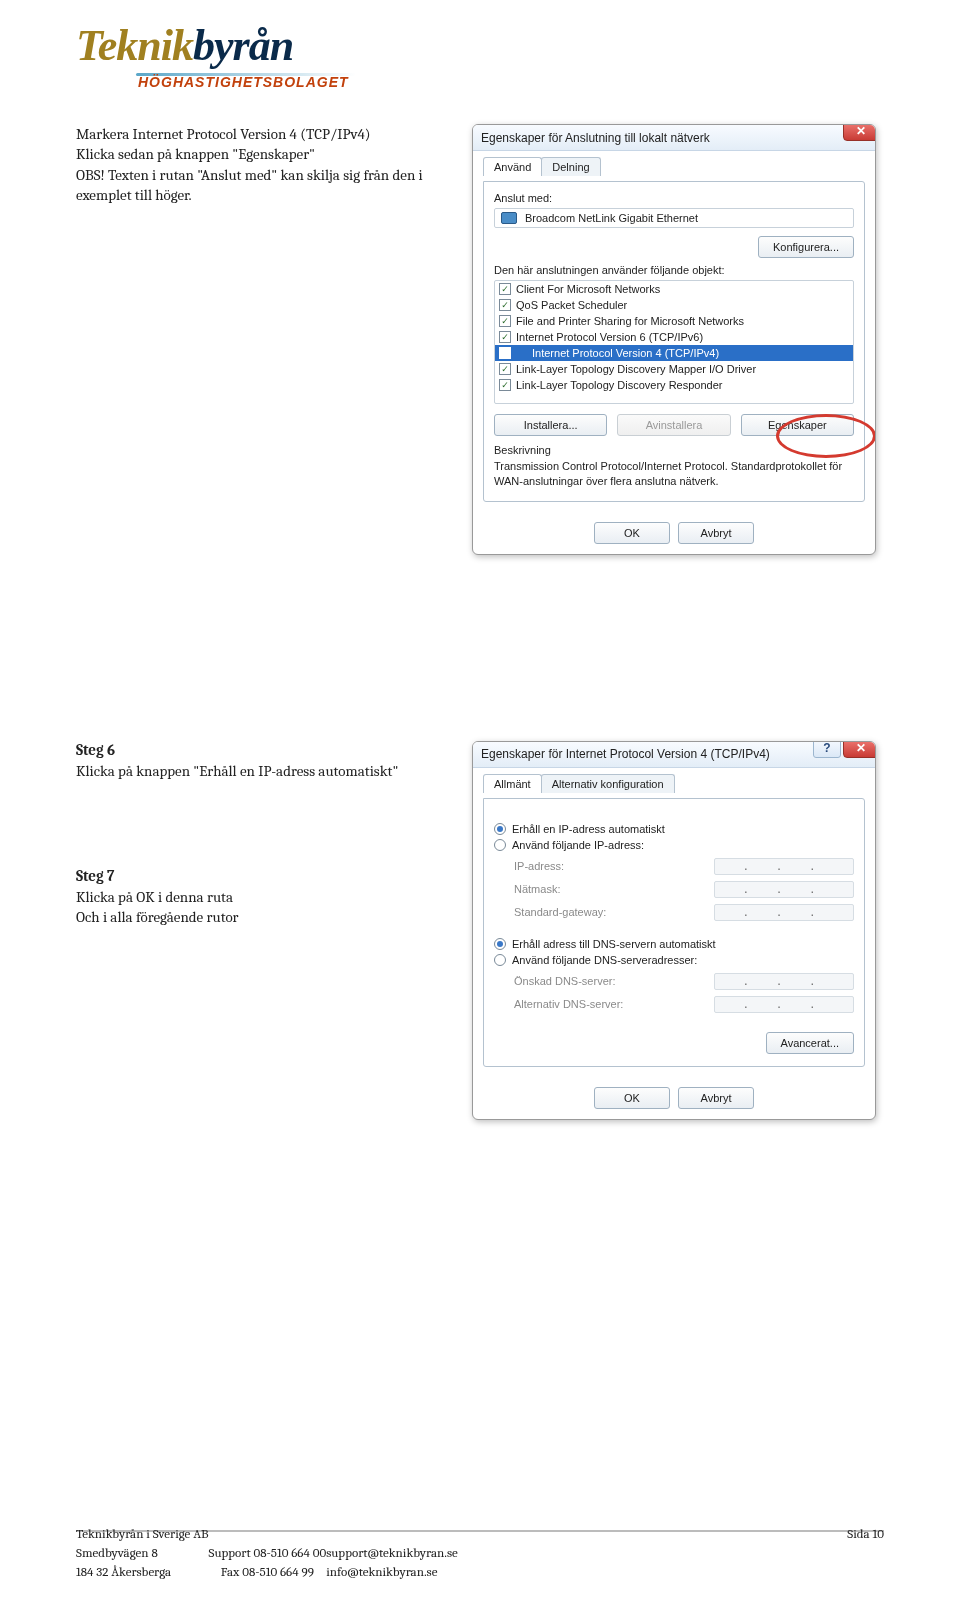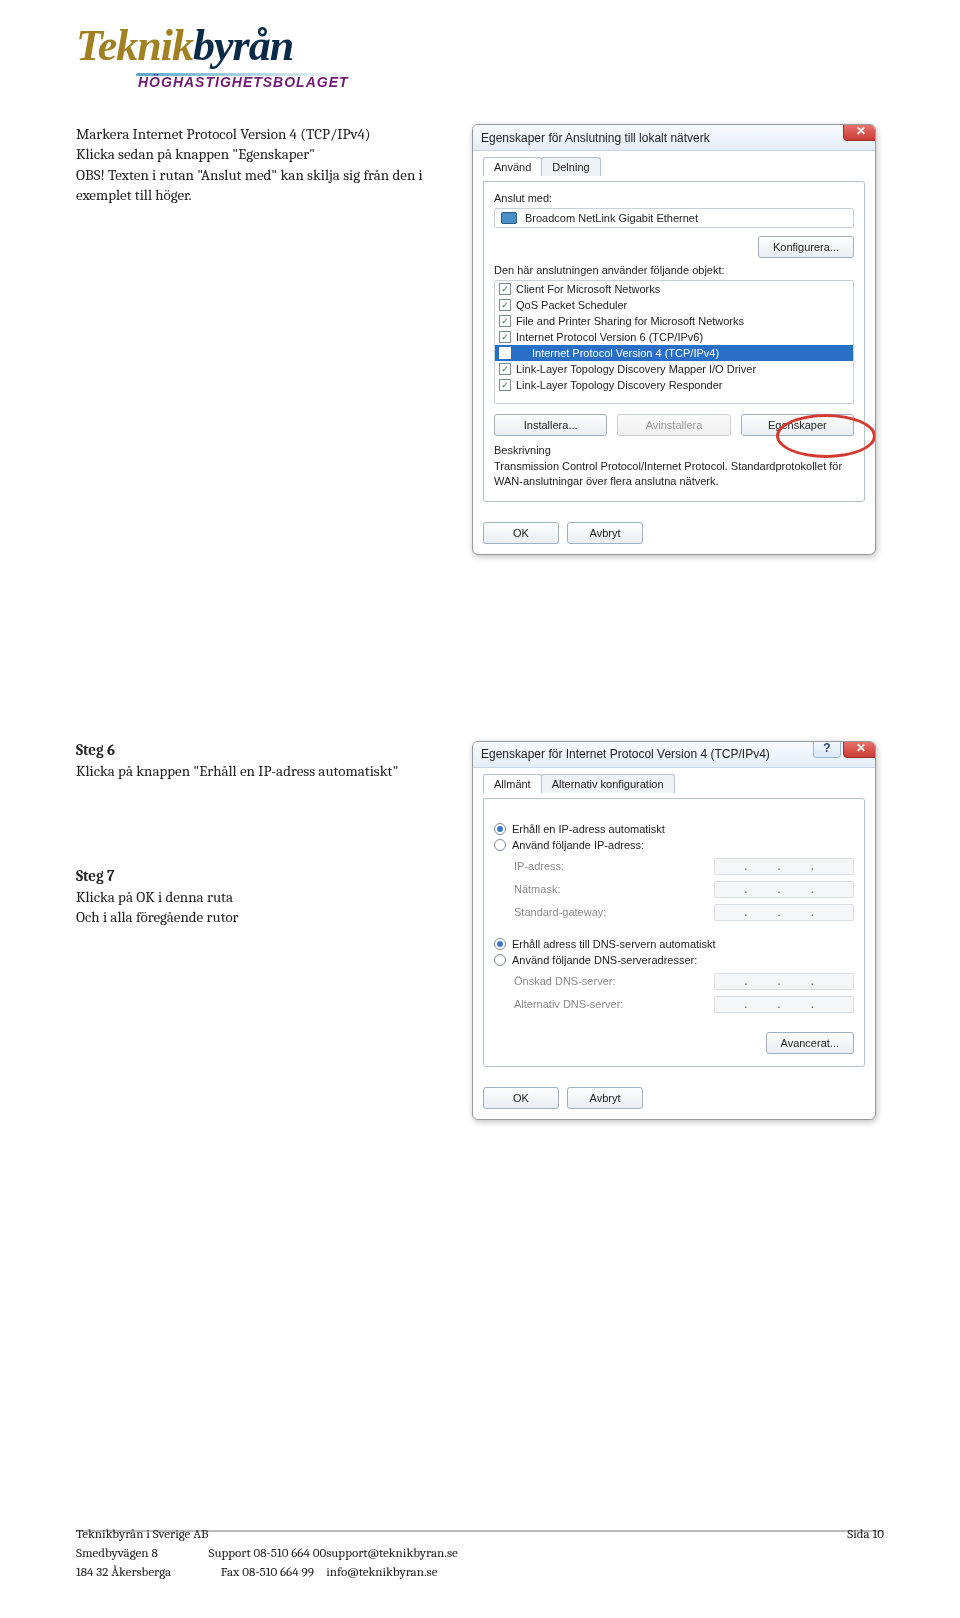--- a/index.html
+++ b/index.html
@@ -21,21 +21,21 @@
     font-family: "Times New Roman", serif;
     font-size: 44px;
     font-weight: 900;
     font-style: italic;
     letter-spacing: -1px;
   }
   .logo-main .gold { color: #a08020; }
   .logo-main .navy { color: #0a2a4a; }
   .logo-sub {
     font-family: Arial, sans-serif;
-    color: #701a75;
+    color: #c2410c;
     font-weight: 900;
     font-style: italic;
     font-size: 14px;
     letter-spacing: 1px;
     margin-left: 62px;
     margin-top: -2px;
   }
   .logo-line {
     height: 3px;
     background: linear-gradient(to right, #5aa6c8, #fff);
@@ -128,21 +128,21 @@
     height:124px;overflow:hidden;
   }
   .list .row{padding:2px 4px;display:flex;align-items:center;gap:5px;}
   .list .row.sel{background:#2a6fc7;color:#fff;gap:21px;}
   .group-title{font-size:11px;margin:8px 0 3px 0;}
   .row-btns{display:flex;gap:10px;margin-top:10px;}
   .ring {
     position:absolute;border:3px solid #d43a2f;border-radius:50%;
     width:100px;height:44px;pointer-events:none;
   }
-  .dlg-footer{display:flex;justify-content:flex-start;gap:8px;padding:10px;}
+  .dlg-footer{display:flex;justify-content:center;gap:8px;padding:10px;}
   .radio{width:12px;height:12px;border:1px solid #7a8a98;border-radius:50%;display:inline-flex;align-items:center;justify-content:center;margin-right:6px;}
   .radio.on::after{content:"";width:6px;height:6px;background:#3a78c7;border-radius:50%;}
   .rd-row{display:flex;align-items:center;font-size:11px;padding:2px 0;}
   .ip-row{display:flex;align-items:center;justify-content:space-between;font-size:11px;color:#8a8a8a;padding:3px 0;}
   .ip-row .dots{letter-spacing:10px;font-family:Consolas,monospace;color:#777;border:1px solid #d6dde3;background:#f4f6f8;padding:1px 6px;border-radius:2px;min-width:140px;text-align:center;}
   .hr-bottom{position:absolute;left:76px;right:76px;bottom:86px;height:2px;background:#bcbcbc;}
   .footer{position:absolute;left:76px;right:76px;bottom:36px;display:flex;justify-content:space-between;font-size:13px;}
   .footer .col{line-height:1.45;}
   .footer .col.center{text-align:center;}
   .footer .col.right{text-align:right;}

